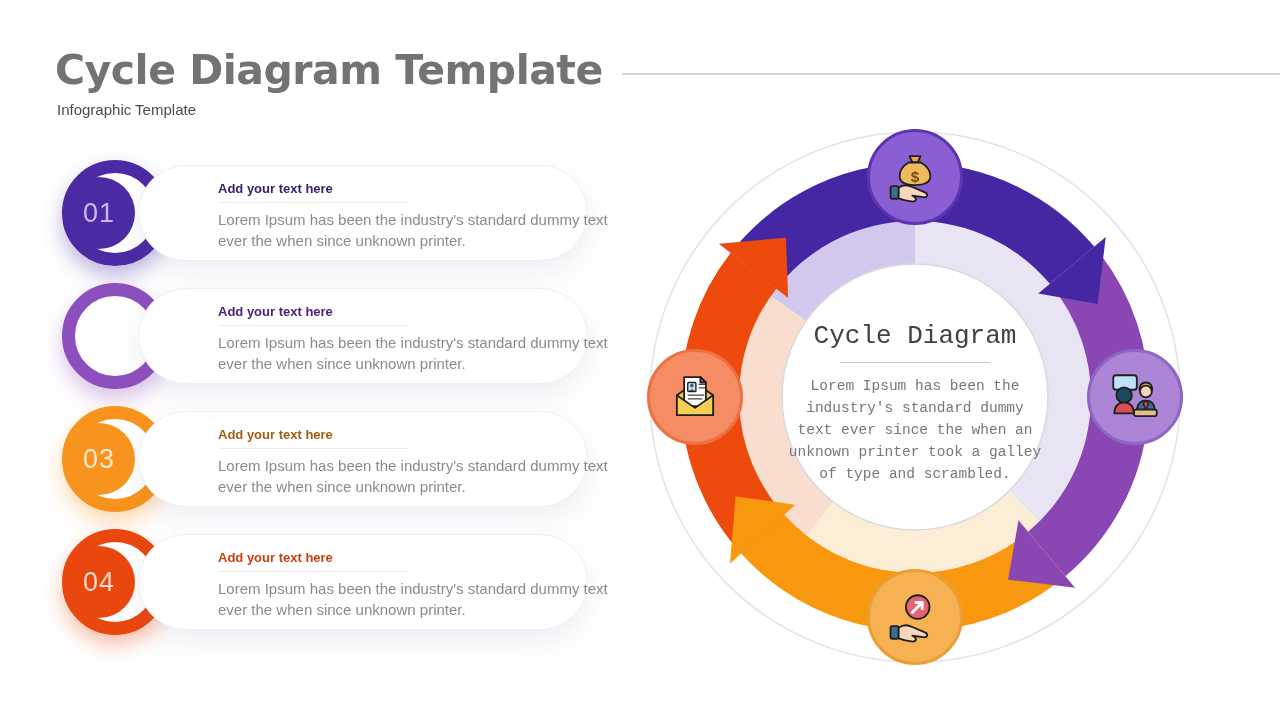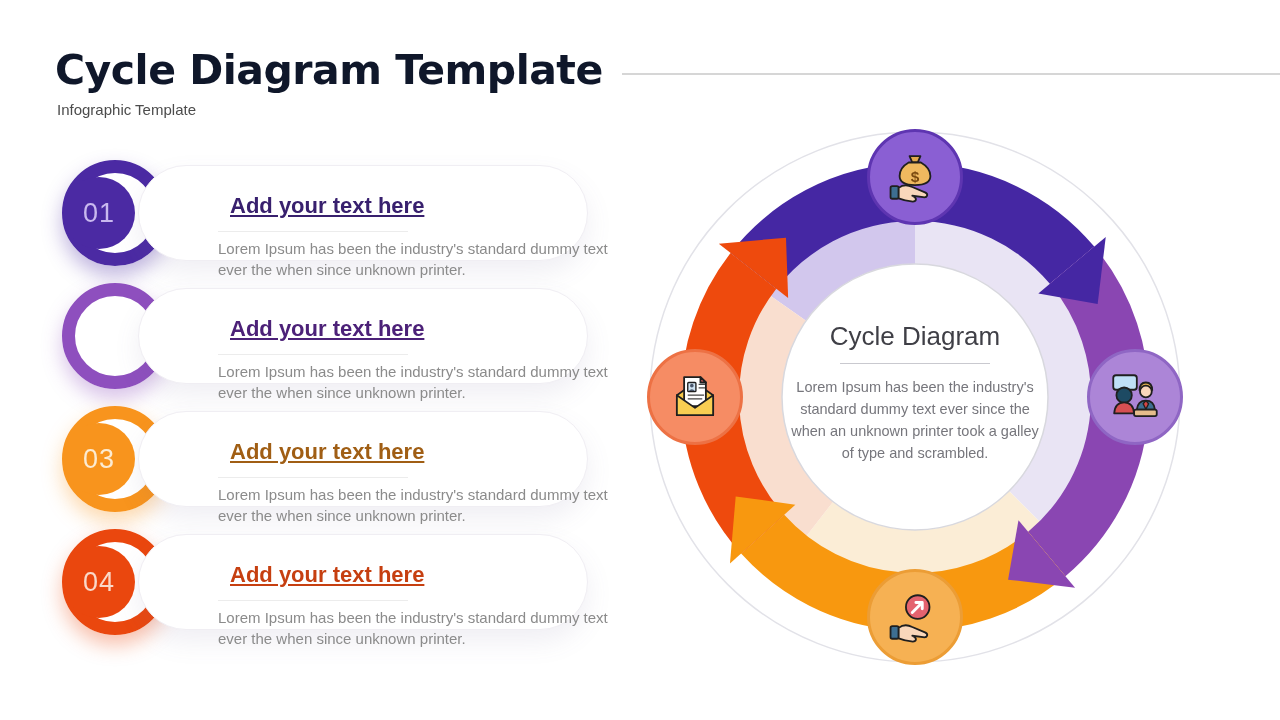--- a/index.html
+++ b/index.html
@@ -1,41 +1,41 @@
 <!DOCTYPE html>
 <html><head>
 <meta charset="utf-8">
 <style>
   html,body{margin:0;padding:0;background:#fff;}
   body{width:1280px;height:720px;overflow:hidden;font-family:"Liberation Sans",sans-serif;}
   .slide{position:relative;width:1280px;height:720px;background:#ffffff;}
 
   
   .title{position:absolute;left:55px;top:46px;margin:0;font-family:"DejaVu Sans","Liberation Sans",sans-serif;
-         font-size:41px;font-weight:800;color:#0f172a;letter-spacing:-0.5px;}
+         font-size:41px;font-weight:800;color:#737373;letter-spacing:-0.5px;}
   .subtitle{position:absolute;left:57px;top:101px;margin:0;font-size:15px;color:#4c4c4c;}
   .hr{position:absolute;left:622px;top:73px;width:658px;height:2px;background:#d6d6d6;}
 
   
   .item{position:absolute;left:55px;width:535px;height:106px;}
   .ring{position:absolute;left:7px;top:0;width:80px;height:80px;border-radius:50%;
         border:13px solid var(--c);box-shadow:0 10px 20px var(--shadow);}
   .card{position:absolute;left:83px;top:5px;width:450px;height:96px;background:#fff;
         border:1px solid #f0eef3;border-radius:48px;box-sizing:border-box;padding:15px 0 0 79px;
         box-shadow:0 12px 26px rgba(110,100,150,0.10);}
-  .card h3{margin:12px;font-size:22px;font-weight:700;color:var(--tc);text-decoration:underline;}
+  .card h3{margin:0;font-size:13px;font-weight:700;color:var(--tc);}
   .tdiv{width:190px;height:1px;background:#ececec;margin:6px 0 6px;}
   .card p{margin:0;font-size:15px;color:#8b8b8b;line-height:1.42;width:402px;}
   .num{position:absolute;left:8px;top:17px;width:72px;height:72px;border-radius:50%;background:var(--c);
        color:var(--nc);display:flex;align-items:center;justify-content:center;font-size:27px;letter-spacing:1px;}
 
   
   .diagram{position:absolute;left:635px;top:97px;width:560px;height:600px;}
   #ring-svg{position:absolute;left:0;top:0;width:560px;height:600px;}
-  .center-text{position:absolute;left:152px;top:224px;width:256px;text-align:center;}
+  .center-text{position:absolute;left:152px;top:224px;width:256px;text-align:center;font-family:Liberation Mono, monospace;}
   .ct-title{font-size:26px;color:#3f3f46;font-weight:500;}
   .ct-div{width:150px;height:1px;background:#c9c9cf;margin:11px auto 12px;}
   .ct-body{margin:0;font-size:14.5px;color:#76767c;line-height:1.52;}
   .icon-circle{position:absolute;width:96px;height:96px;border-radius:50%;border:3px solid;
                box-sizing:border-box;display:flex;align-items:center;justify-content:center;}
   .icon-circle svg{width:58px;height:58px;}
 </style>
 </head>
 <body>
 

